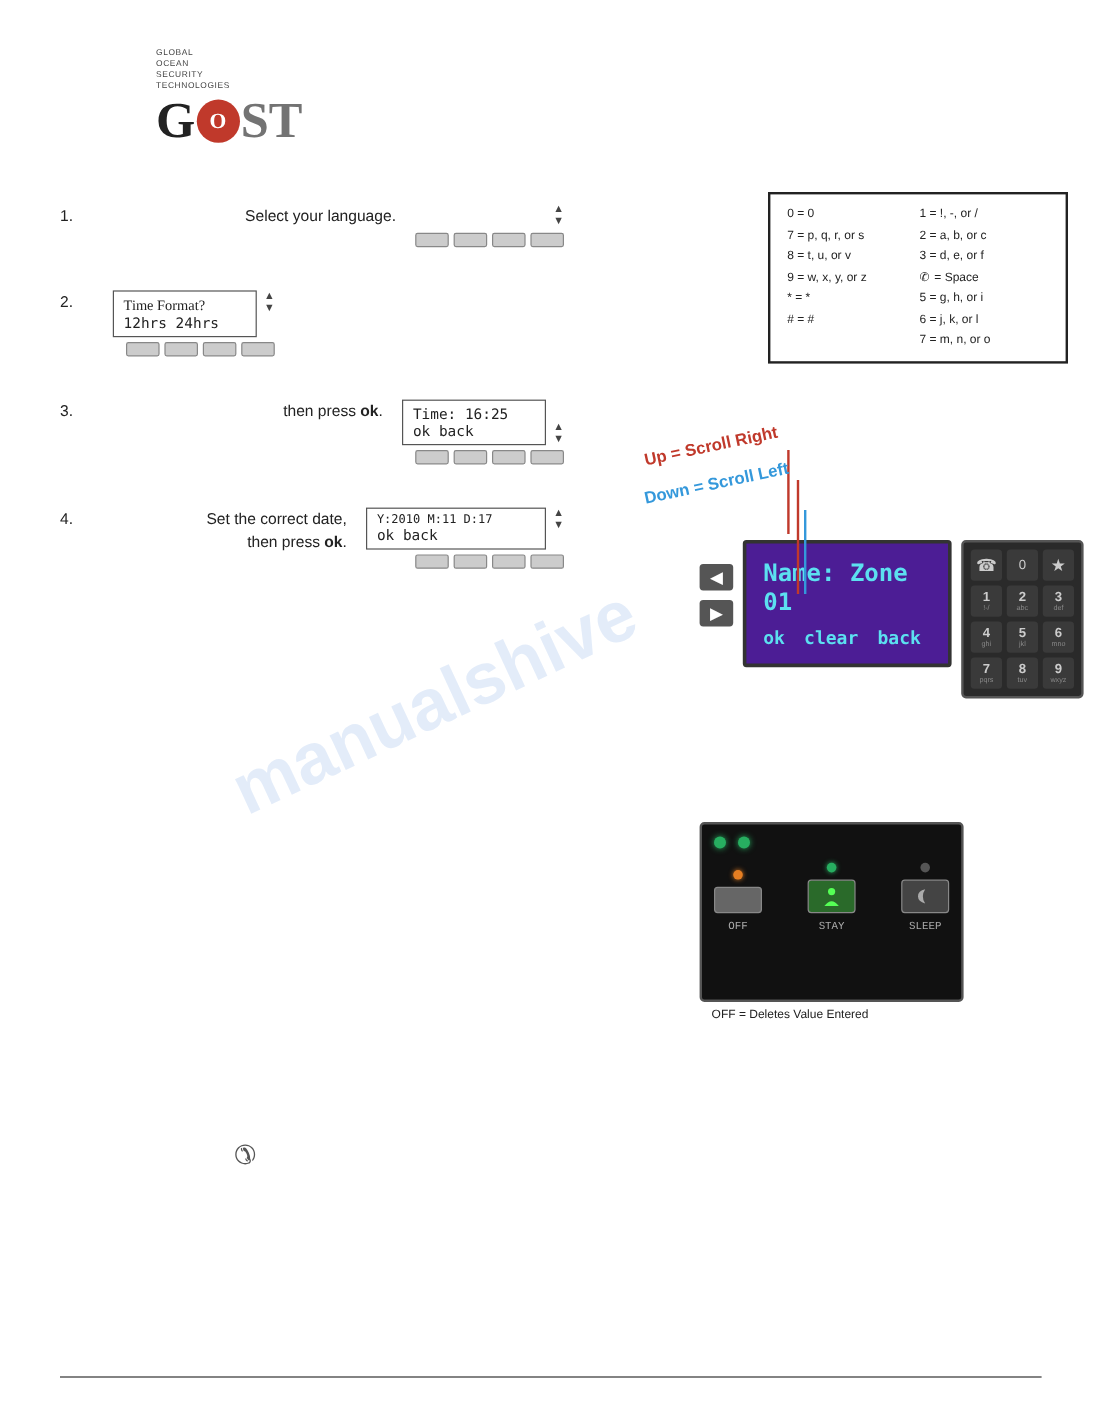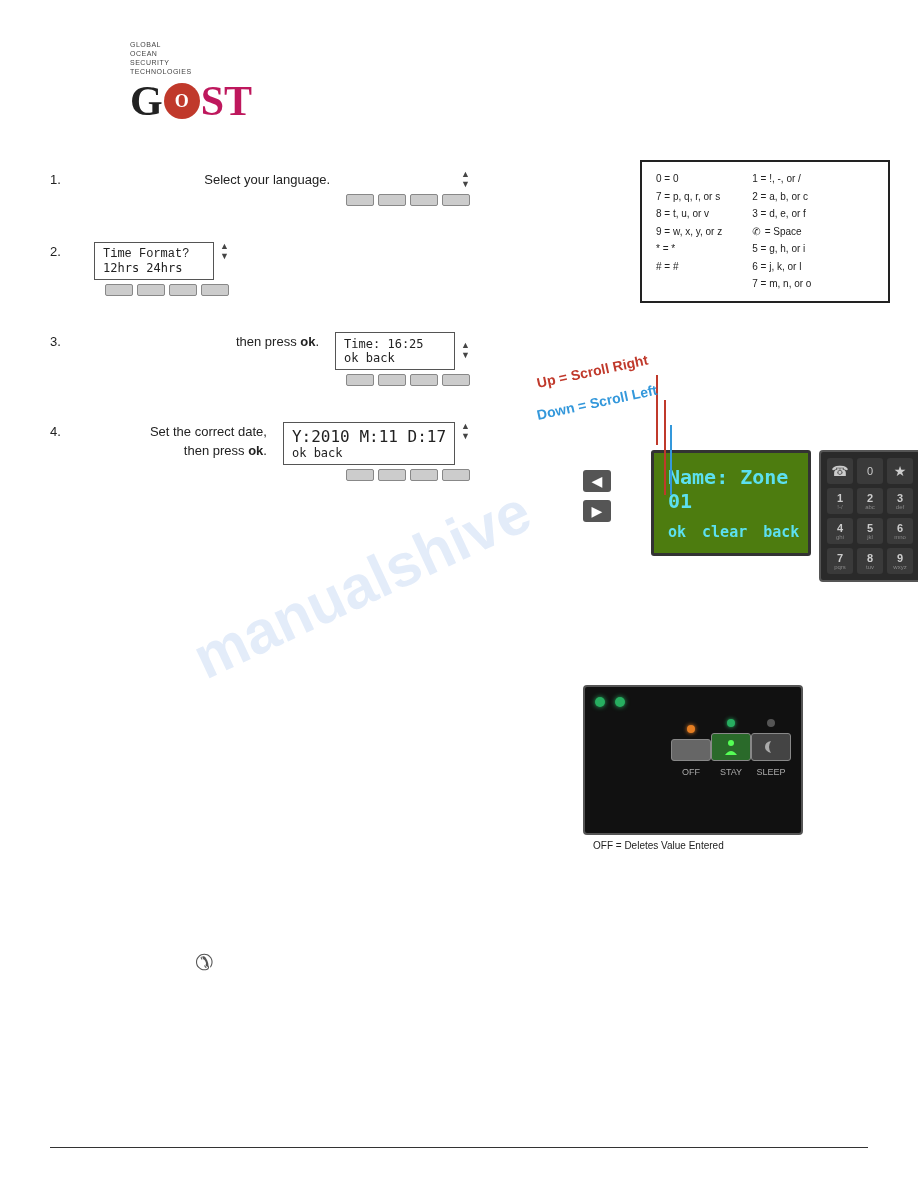--- a/index.html
+++ b/index.html
@@ -50,21 +50,21 @@
     }
     .logo-circle-inner {
       font-size: 18px;
       font-weight: bold;
       color: #fff;
       font-family: 'Times New Roman', serif;
     }
     .logo-st {
       font-size: 42px;
       font-weight: bold;
-      color: #be185d;
+      color: #737373;
       font-family: 'Times New Roman', serif;
       line-height: 1;
     }
 
     
     .instructions {
       position: absolute;
       top: 170px;
       left: 50px;
       width: 420px;
@@ -203,21 +203,21 @@
         <div class="lcd-btn"></div>
       </div>
     </div>
   </div>
 
   <div class="instruction-item">
     <span class="instruction-number">2.</span>
     <div class="instruction-display">
       <div style="display:flex; align-items:stretch;">
         <div class="lcd-box">
-          <div style="font-family:Liberation Mono, monospace;font-size:12px;">Time Format?</div>
+          <div style="font-family:Liberation Serif, serif;font-size:12px;">Time Format?</div>
           <div style="font-family:monospace;font-size:12px;">12hrs  24hrs</div>
         </div>
         <div class="lcd-scroll">
           <span>▲</span>
           <span>▼</span>
         </div>
       </div>
       <div class="lcd-buttons">
         <div class="lcd-btn"></div>
         <div class="lcd-btn"></div>
@@ -226,21 +226,21 @@
       </div>
     </div>
   </div>
 
   <div class="instruction-item">
     <span class="instruction-number">3.</span>
     <div class="instruction-text">
       <div>then press <strong>ok</strong>.</div>
     </div>
     <div class="instruction-display">
-      <div style="display:flex; align-items:center;">
+      <div style="display:flex; align-items:flex-end;">
         <div class="lcd-box">
           <div style="font-family:monospace;font-size:12px;">Time: 16:25</div>
           <div style="font-family:monospace;font-size:12px;">ok           back</div>
         </div>
         <div class="lcd-scroll">
           <span>▲</span>
           <span>▼</span>
         </div>
       </div>
       <div class="lcd-buttons">
@@ -254,42 +254,42 @@
 
   <div class="instruction-item">
     <span class="instruction-number">4.</span>
     <div class="instruction-text">
       <div>Set the correct date,</div>
       <div>then press <strong>ok</strong>.</div>
     </div>
     <div class="instruction-display">
       <div style="display:flex; align-items:stretch;">
         <div class="lcd-box" style="min-width:150px;">
-          <div style="font-family:monospace;font-size:16px;">Y:2010  M:11  D:17</div>
+          <div style="font-family:monospace;font-size:10px;">Y:2010  M:11  D:17</div>
           <div style="font-family:monospace;font-size:12px;">ok           back</div>
         </div>
         <div class="lcd-scroll">
           <span>▲</span>
           <span>▼</span>
         </div>
       </div>
       <div class="lcd-buttons">
         <div class="lcd-btn"></div>
         <div class="lcd-btn"></div>
         <div class="lcd-btn"></div>
         <div class="lcd-btn"></div>
       </div>
     </div>
   </div>
 
 </div>
 
 <div style="position:absolute; top:160px; right:28px; width:250px;">
   <div style="border:2px solid #222; padding:8px 14px; font-size:10px; line-height:1.75; background:#fff;">
-    <div style="display:flex; gap:30px;">
+    <div style="display:flex; gap:44px;">
       <div>
         <div>0 = 0</div>
         <div>7 = p, q, r, or s</div>
         <div>8 = t, u, or v</div>
         <div>9 = w, x, y, or z</div>
         <div>* = *</div>
         <div># = #</div>
       </div>
       <div>
         <div>1 = !, -, or /</div>
@@ -320,21 +320,21 @@
 <div style="position:absolute; top:425px; right:246px; width:2px; height:70px; background:#3498db; z-index:5;"></div>
 
 <div style="position:absolute; top:450px; right:15px; width:320px;">
   <div style="display:flex; gap:8px; align-items:flex-start;">
 
     <div style="display:flex; flex-direction:column; align-items:center; margin-top:20px; gap:8px;">
       <div style="width:28px; height:22px; background:#555; border-radius:3px; display:flex; align-items:center; justify-content:center; color:#fff; font-size:14px;">◀</div>
       <div style="width:28px; height:22px; background:#555; border-radius:3px; display:flex; align-items:center; justify-content:center; color:#fff; font-size:14px;">▶</div>
     </div>
 
-    <div style="background:#4d7c0f; border:3px solid #333; border-radius:3px; padding:12px 14px; min-width:160px; flex:1;margin-left:32px;">
+    <div style="background:#4c1d95; border:3px solid #333; border-radius:3px; padding:12px 14px; min-width:160px; flex:1;">
       <div style="color:#5ce0f0; font-size:20px; font-weight:bold; font-family:monospace; margin-bottom:10px;">Name: Zone 01</div>
       <div style="display:flex; gap:16px; color:#5ce0f0; font-size:15px; font-family:monospace; font-weight:bold;">
         <span>ok</span>
         <span>clear</span>
         <span>back</span>
       </div>
     </div>
 
     <div style="background:#2a2a2a; border:2px solid #555; border-radius:4px; padding:6px;">
 
@@ -392,21 +392,21 @@
 <div style="position:absolute; top:685px; right:15px; width:320px;">
   <div style="display:flex; gap:10px; align-items:flex-end;">
     <div style="background:#111; border:2px solid #555; border-radius:4px; padding:10px; width:220px; min-height:150px;">
 
       <div style="display:flex; gap:10px; align-items:center; margin-bottom:12px;">
         <div style="width:10px;height:10px;border-radius:50%;background:#27ae60;box-shadow:0 0 5px #27ae60;"></div>
         <div style="width:10px;height:10px;border-radius:50%;background:#27ae60;box-shadow:0 0 5px #27ae60;"></div>
         <div style="flex:1;"></div>
       </div>
 
-      <div style="display:flex; justify-content:flex-end; align-items:flex-end;">
+      <div style="display:flex; justify-content:space-between; align-items:flex-end;font-family:Liberation Mono, monospace;">
         <div style="display:flex; flex-direction:column; align-items:center; gap:6px;">
           <div style="display:flex; flex-direction:column; gap:3px;">
             <div style="width:8px;height:8px;border-radius:50%;background:#e67e22;box-shadow:0 0 4px #e67e22;"></div>
           </div>
           <div style="width:40px;height:22px;background:#666;border-radius:3px;border:1px solid #888;"></div>
           <span style="color:#aaa;font-size:9px;">OFF</span>
         </div>
         <div style="display:flex; flex-direction:column; align-items:center; gap:6px;">
           <div style="display:flex; flex-direction:column; gap:3px;">
             <div style="width:8px;height:8px;border-radius:50%;background:#27ae60;box-shadow:0 0 4px #27ae60;"></div>

